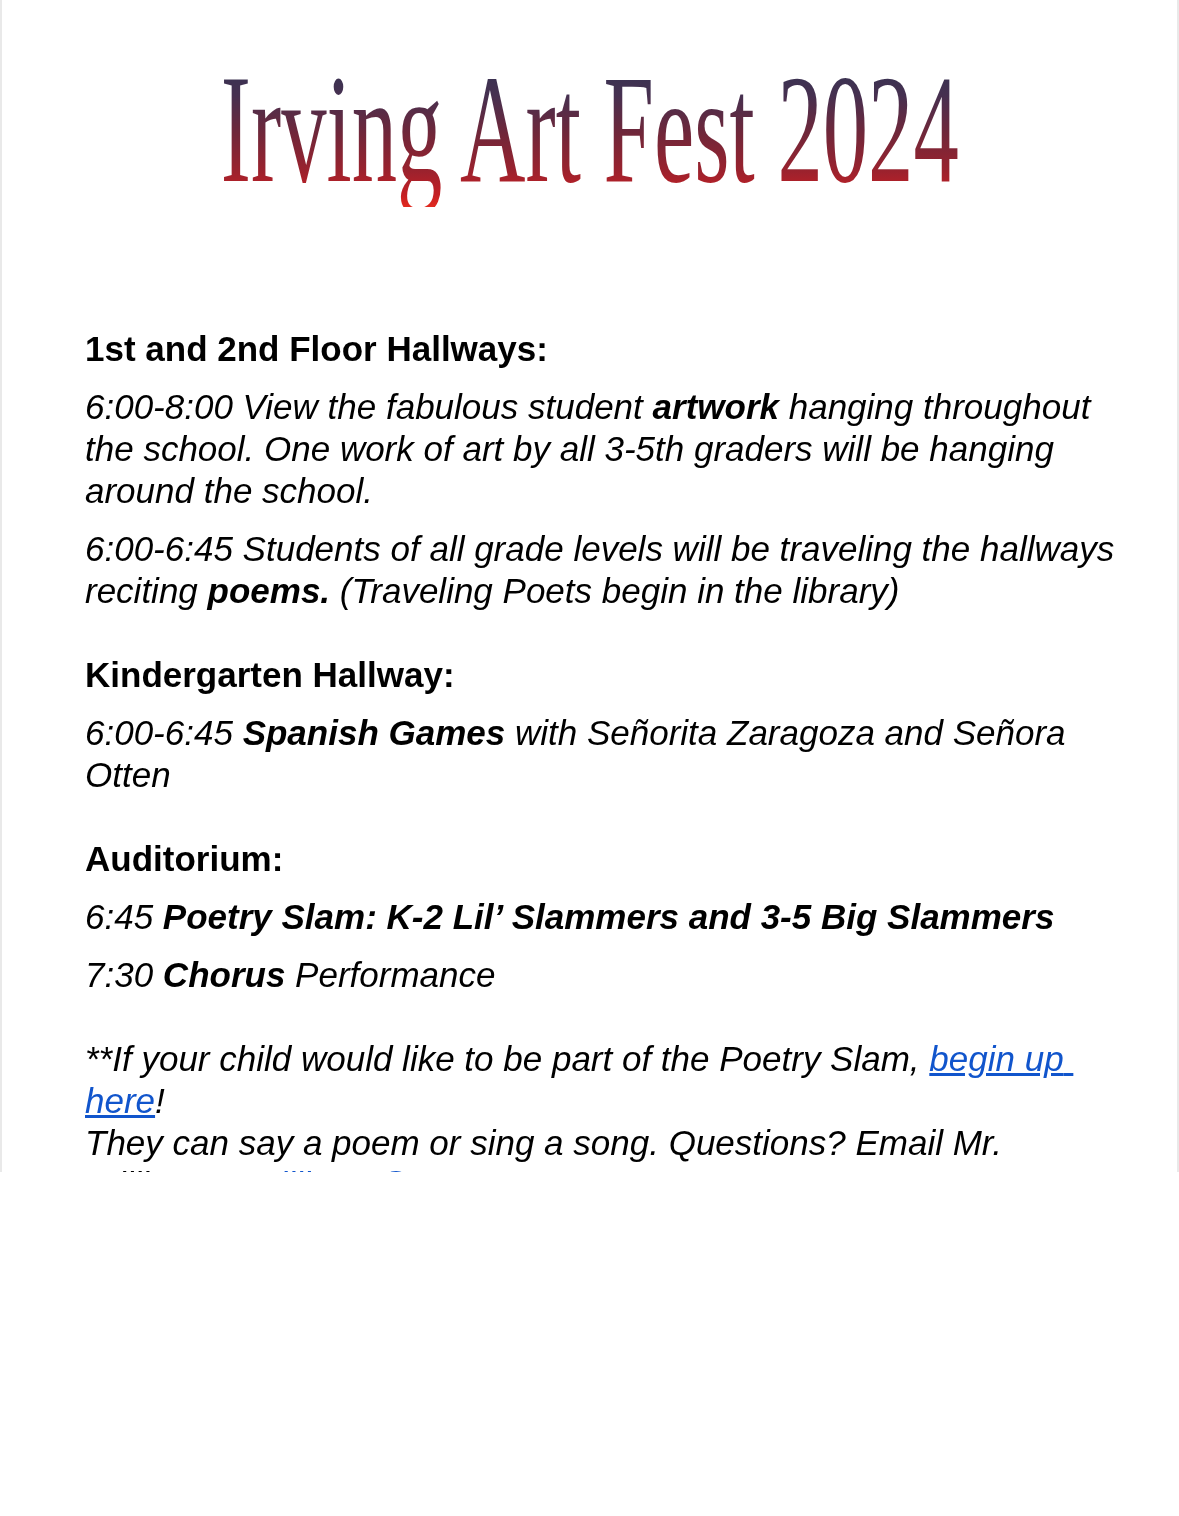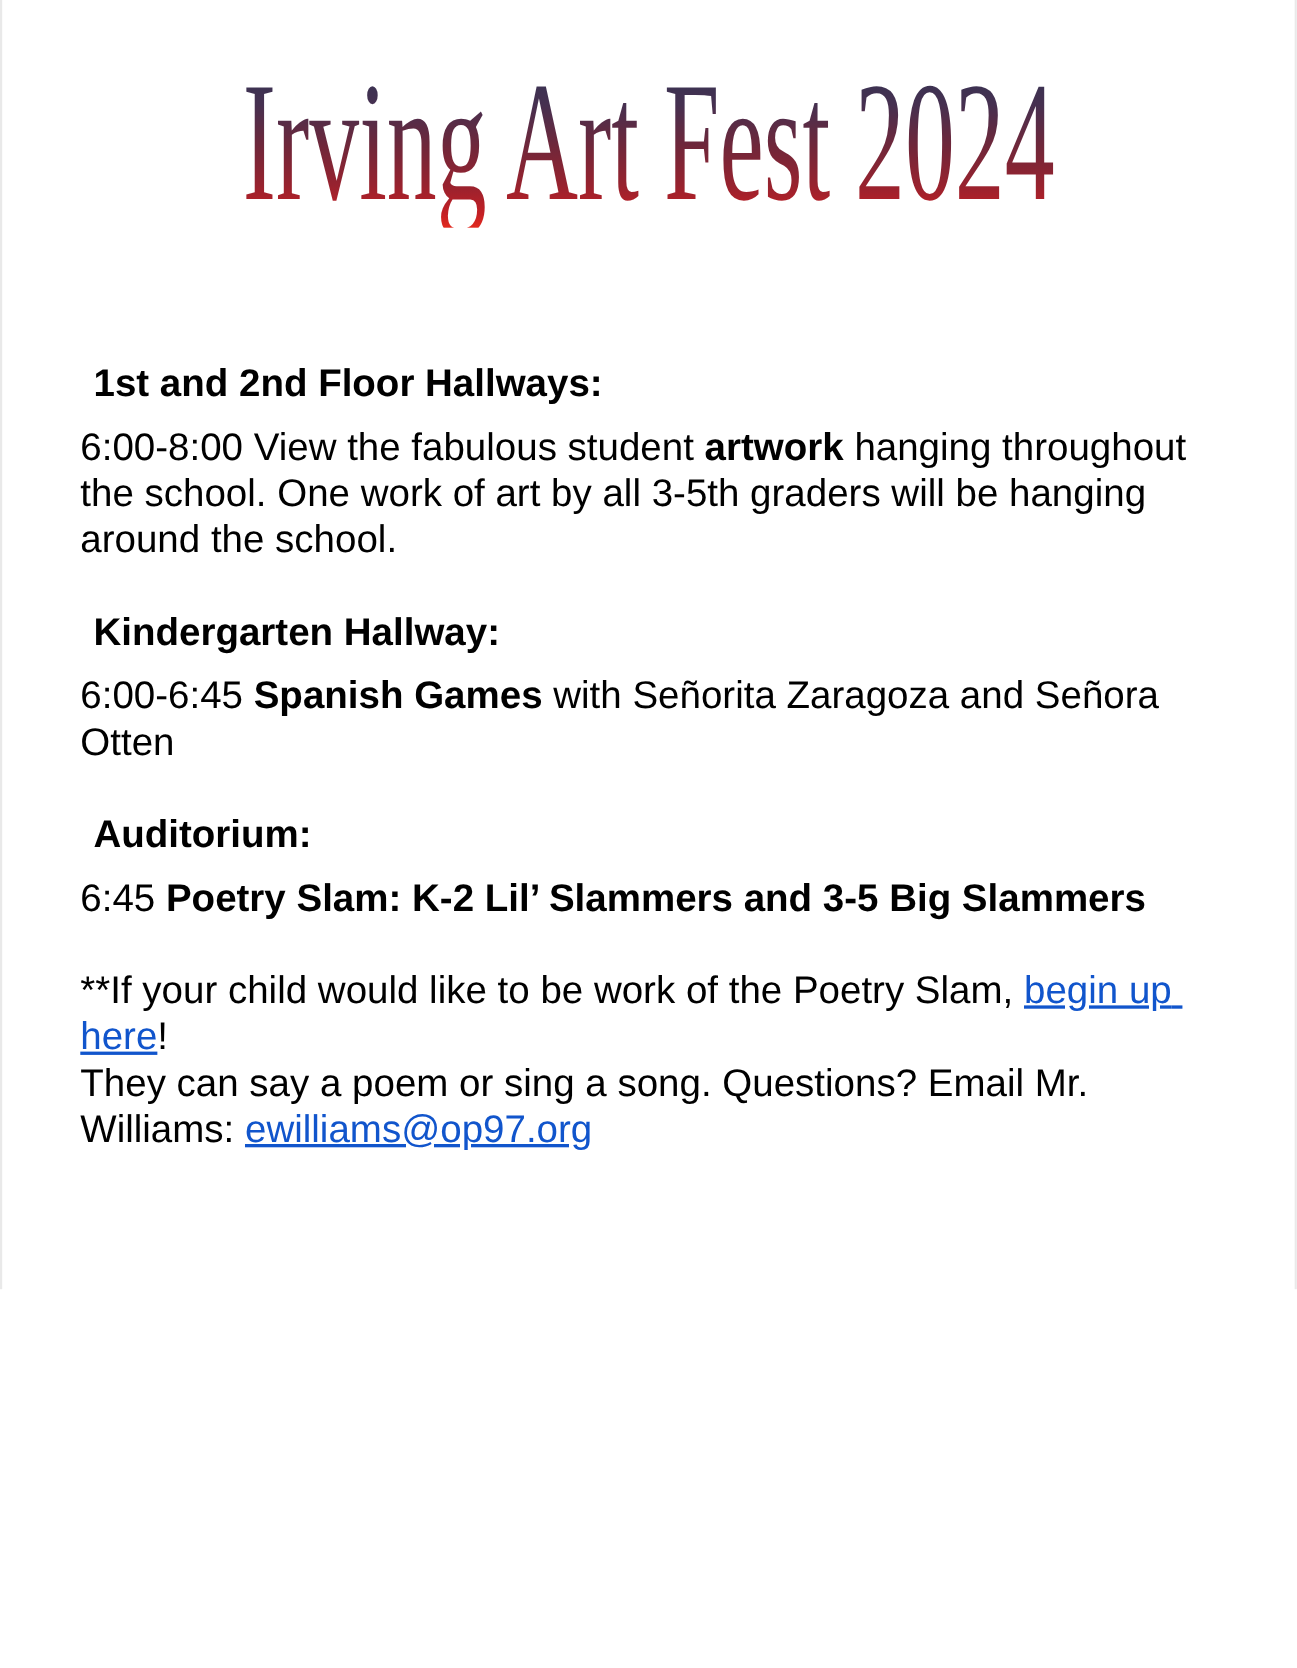--- a/index.html
+++ b/index.html
@@ -58,22 +58,23 @@
     line-height: 42px;
   }
   .sec + .sec { margin-top: 42px; }
   .heading {
     margin: 16px;
     font-size: 35px;
     line-height: 42px;
     font-weight: bold;
   }
   .event {
-    margin: 4px;
+    margin: 16px;
     white-space: pre-wrap;
+    font-style: italic;
   }
   .b { font-weight: bold; }
   .doc-link {
     color: #1155cc;
     text-decoration: underline;
     cursor: pointer;
   }
 </style>
 </head>
 <body>
@@ -81,31 +82,34 @@
 <div class="page">
   <header class="title-wrap">
     <span class="flyer-title">Irving Art Fest 2024</span>
   </header>
   <main class="content" id="content">
       <section class="sec">
         <h2 class="heading">1st and 2nd Floor Hallways:</h2>
         <p class="event"><span class="r">6:00-8:00 View the fabulous student </span><span class="b">artwork</span><span class="r"> hanging throughout
 the school. One work of art by all 3-5th graders will be hanging
 around the school.</span></p>
+        <p class="event"><span class="r">6:00-6:45 Students of all grade levels will be traveling the hallways
+reciting </span><span class="b">poems.</span><span class="r"> (Traveling Poets begin in the library)</span></p>
       </section>
       <section class="sec">
       </section>
       <section class="sec">
         <h2 class="heading">Kindergarten Hallway:</h2>
         <p class="event"><span class="r">6:00-6:45 </span><span class="b">Spanish Games</span><span class="r"> with Señorita Zaragoza and Señora
 Otten</span></p>
       </section>
       <section class="sec">
         <h2 class="heading">Auditorium:</h2>
         <p class="event"><span class="r">6:45 </span><span class="b">Poetry Slam: K-2 Lil’ Slammers and 3-5 Big Slammers</span></p>
+        <p class="event"><span class="r">7:30 </span><span class="b">Chorus</span><span class="r"> Performance</span></p>
       </section>
       <section class="sec">
-        <p class="event"><span class="r">**If your child would like to be work of the Poetry Slam, </span><a href="#" class="doc-link">begin up here</a><span class="r">!
+        <p class="event"><span class="r">**If your child would like to be part of the Poetry Slam, </span><a href="#" class="doc-link">begin up here</a><span class="r">!
 They can say a poem or sing a song. Questions? Email Mr.
 Williams: </span><a href="#" class="doc-link">ewilliams@op97.org</a></p>
       </section>
     </main>
 </div>
 
 </body></html>

